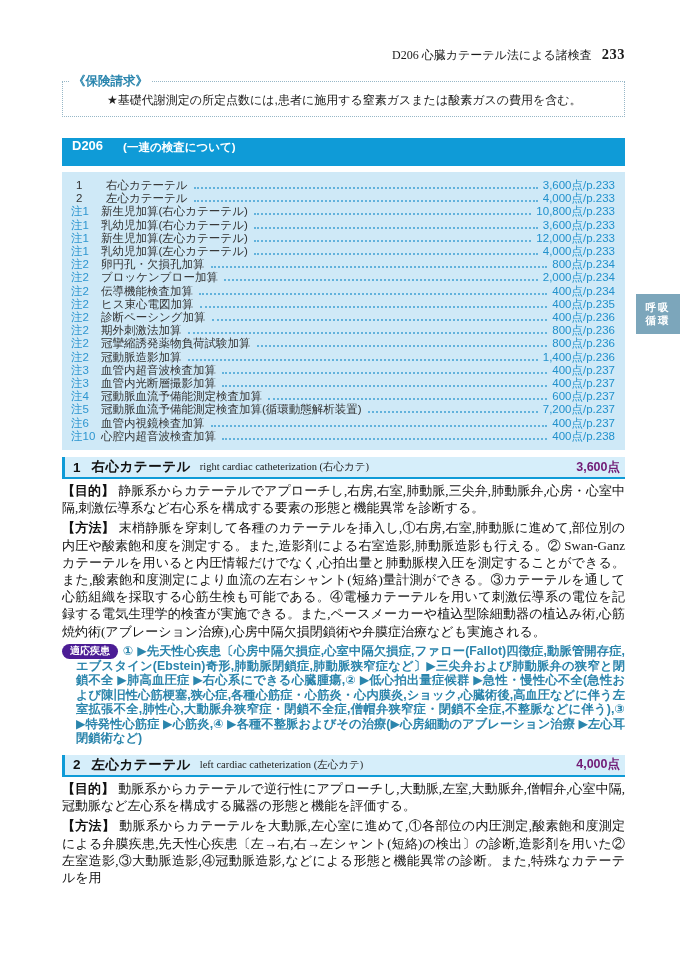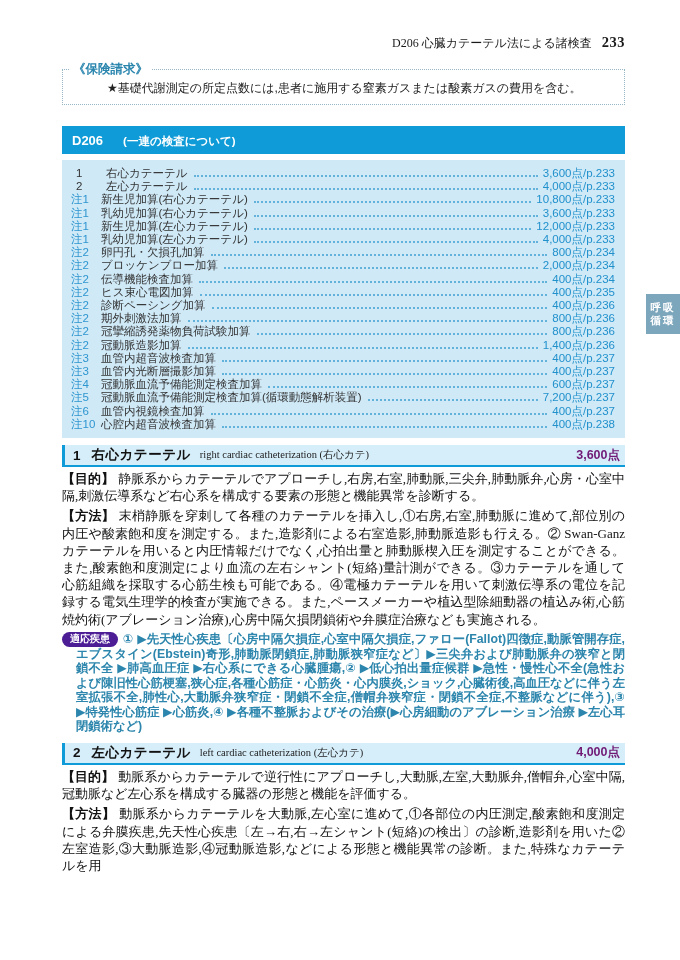--- a/index.html
+++ b/index.html
@@ -1,21 +1,21 @@
 <!DOCTYPE html>
 <html><head>
 <meta charset="utf-8">
 <style>
   html,body{margin:0;padding:0;}
   body{
     width:680px;height:960px;position:relative;overflow:hidden;
     background:#ffffff;font-family:"Liberation Sans","DejaVu Sans",sans-serif;
     -webkit-font-smoothing:antialiased;
   }
-  .content{position:absolute;left:62px;top:0;width:563px;}
+  .content{position:absolute;left:62px;top:12px;width:563px;}
 
   
   .page-head{
     padding-top:34px;text-align:right;
     font-family:"Liberation Serif","DejaVu Serif",serif;
     font-size:12px;color:#1a1a1a;
   }
   .page-head .pnum{font-weight:bold;font-size:14.5px;margin-left:10px;letter-spacing:0.5px;}
 
   
@@ -31,21 +31,21 @@
   }
   .ins-label{
     position:absolute;top:-9px;left:7px;background:#ffffff;
     color:#2b86ae;font-weight:bold;font-size:12.5px;padding:0 3px;
   }
   .ins-text{font-size:12px;color:#222222;line-height:15px;margin-left:32px;}
 
   
   .d206{
     margin-top:21px;height:28px;background:#0f9bd7;color:#ffffff;
-    display:flex;align-items:center;
+    display:flex;
   }
   .d206-code{font-weight:bold;font-size:13px;margin:0 13px 0 10px;}
   .d206-title{font-weight:bold;font-size:16px;letter-spacing:0.5px;}
   .d206-sub{font-size:11.5px;font-weight:bold;margin-left:7px;padding-top:2px;}
 
   
   .toc{background:#cfe9f7;margin-top:6px;padding:7px 6px 7px 0;}
   .toc-row{display:flex;align-items:baseline;font-size:11.5px;line-height:13.2px;color:#333;}
   .toc-num{flex:0 0 30px;margin-left:9px;color:#2e96d0;font-weight:normal;}
   div.toc-row:nth-of-type(-n+2) .toc-num{color:#333;padding-left:5px;}
@@ -79,21 +79,21 @@
   }
   .badge{
     display:inline-block;background:#4c1d95;color:#fff;
     font-size:10px;font-weight:bold;border-radius:9px;
     padding:1px 8px 2px;line-height:12px;margin-right:5px;
     text-indent:0;vertical-align:1px;
   }
 
   
   .side-tab{
-    position:absolute;right:0;top:294px;width:34px;height:40px;
+    position:absolute;right:0;top:294px;width:44px;height:40px;
     background:#7ca6bb;color:#ffffff;
     display:flex;flex-direction:column;align-items:center;justify-content:center;
     font-size:10.5px;font-weight:bold;letter-spacing:2px;line-height:13px;
   }
 </style>
 </head>
 <body>
 
 <div class="content">
 

